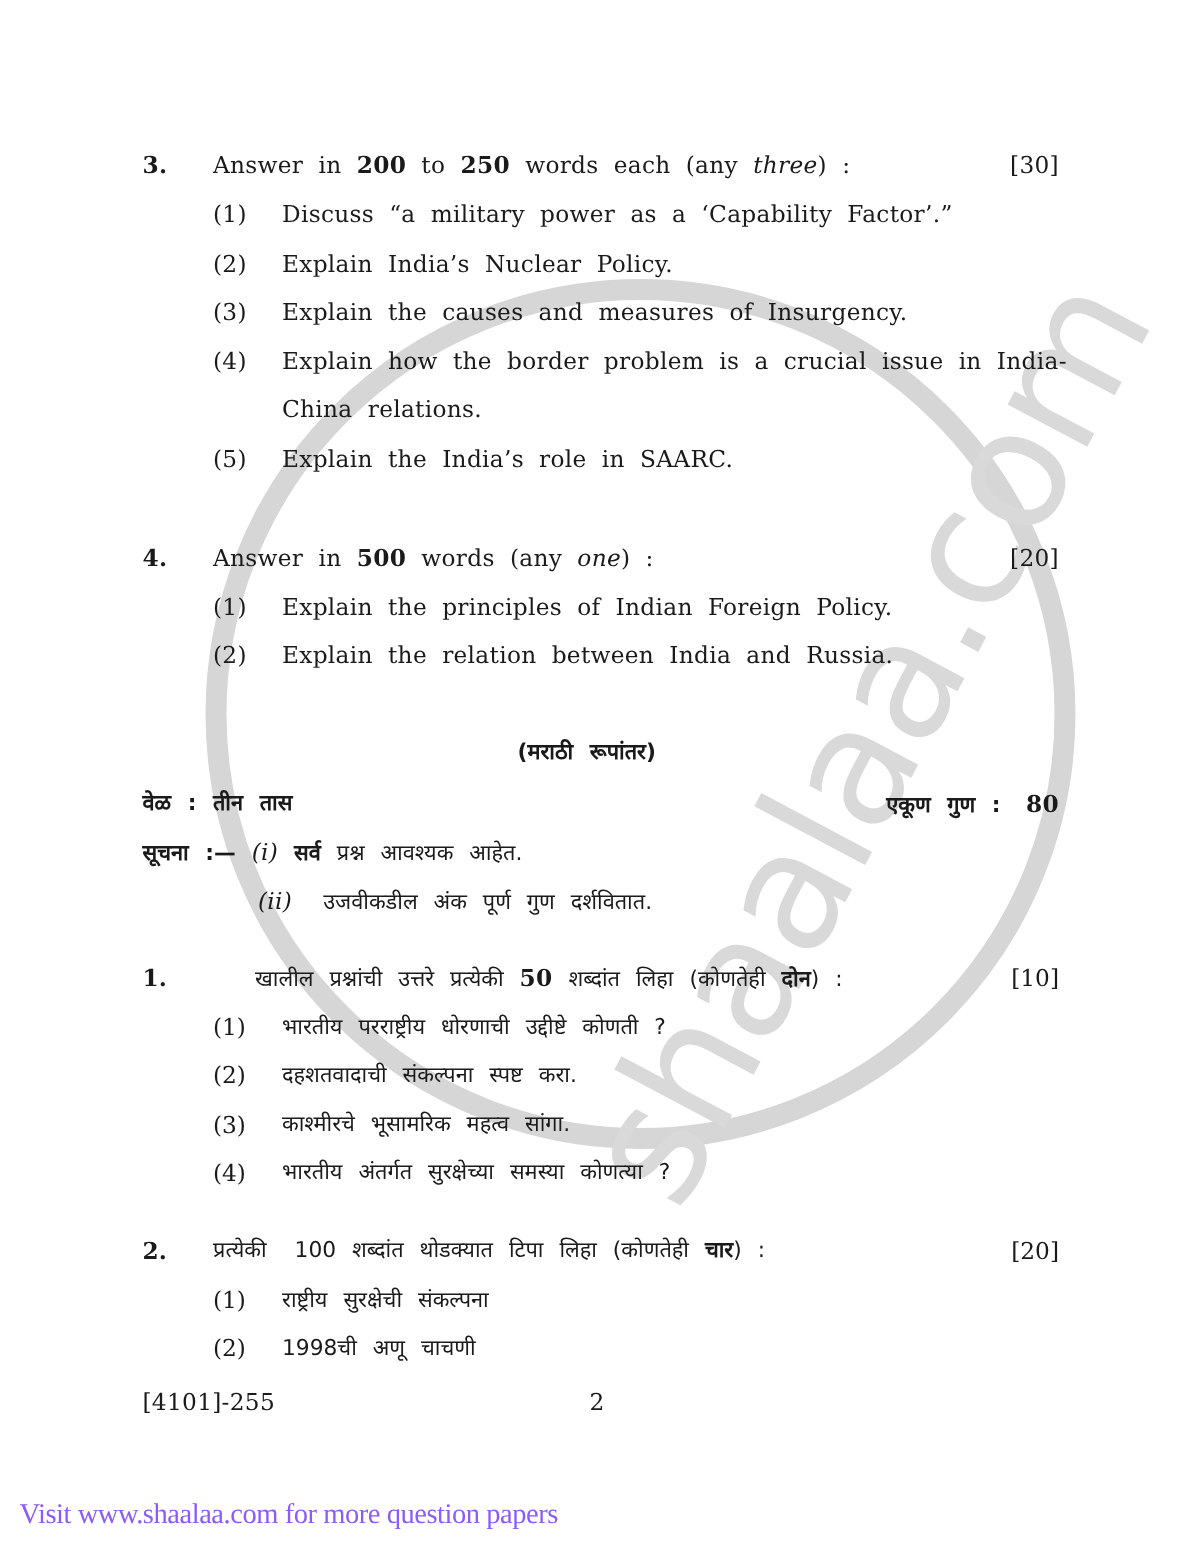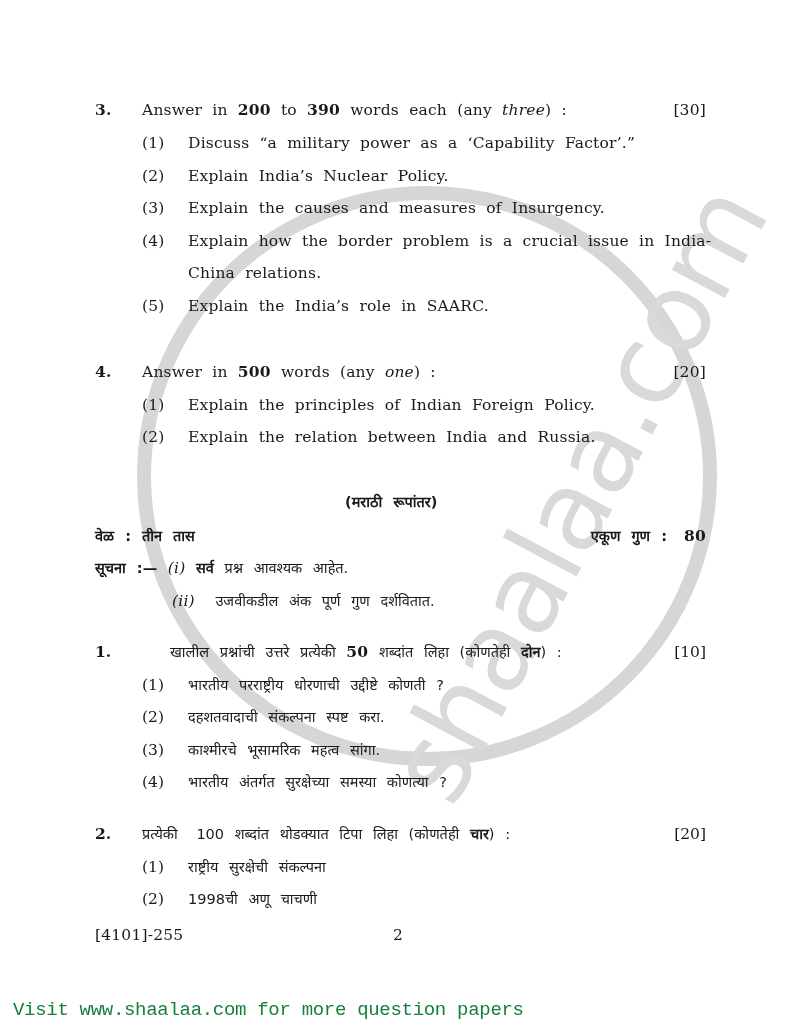--- a/index.html
+++ b/index.html
@@ -24,21 +24,21 @@
       pointer-events: none;
     }
     .wm-text {
       position: absolute; left: 240px; top: 430px;
       font-family: "DejaVu Sans", sans-serif; font-size: 110px; color: #d9d9d9;
       transform: rotate(-62deg); transform-origin: center; white-space: nowrap;
       pointer-events: none; letter-spacing: -2px;
     }
     .footer-visit {
       position: absolute; left: 13px; top: 999px;
-      font-family: Liberation Mono, monospace; font-size: 19px; color: #15803d;
+      font-family: Liberation Serif, serif; font-size: 19px; color: #8b5cf6;
       letter-spacing: -0.3px;
     }
     .content { position: absolute; left: 0; top: 0; width: 800px; height: 1035px; }
   </style>
 </head>
 <body>
 
 <div class="page">
 
   <div class="watermark"></div>
@@ -46,21 +46,21 @@
 
   <div class="content">
 
     <div>
       <div class="line eng" style="top:100px; left:0; width:800px;">
         <span class="qnum">3.</span>
         <span class="subtext" style="left:142px;">
           <span>Answer in</span>
           <span class="b">200</span>
           <span>to</span>
-          <span class="b">390</span>
+          <span class="b">250</span>
           <span>words each (any</span>
           <span class="i">three</span><span>) :</span>
         </span>
         <span class="marks">[30]</span>
       </div>
       <div class="line eng" style="top:133px; left:0; width:800px;">
         <span class="subnum">(1)</span>
         <span class="subtext">Discuss “a military power as a ‘Capability Factor’.”</span>
       </div>
       <div class="line eng" style="top:166px; left:0; width:800px;">

